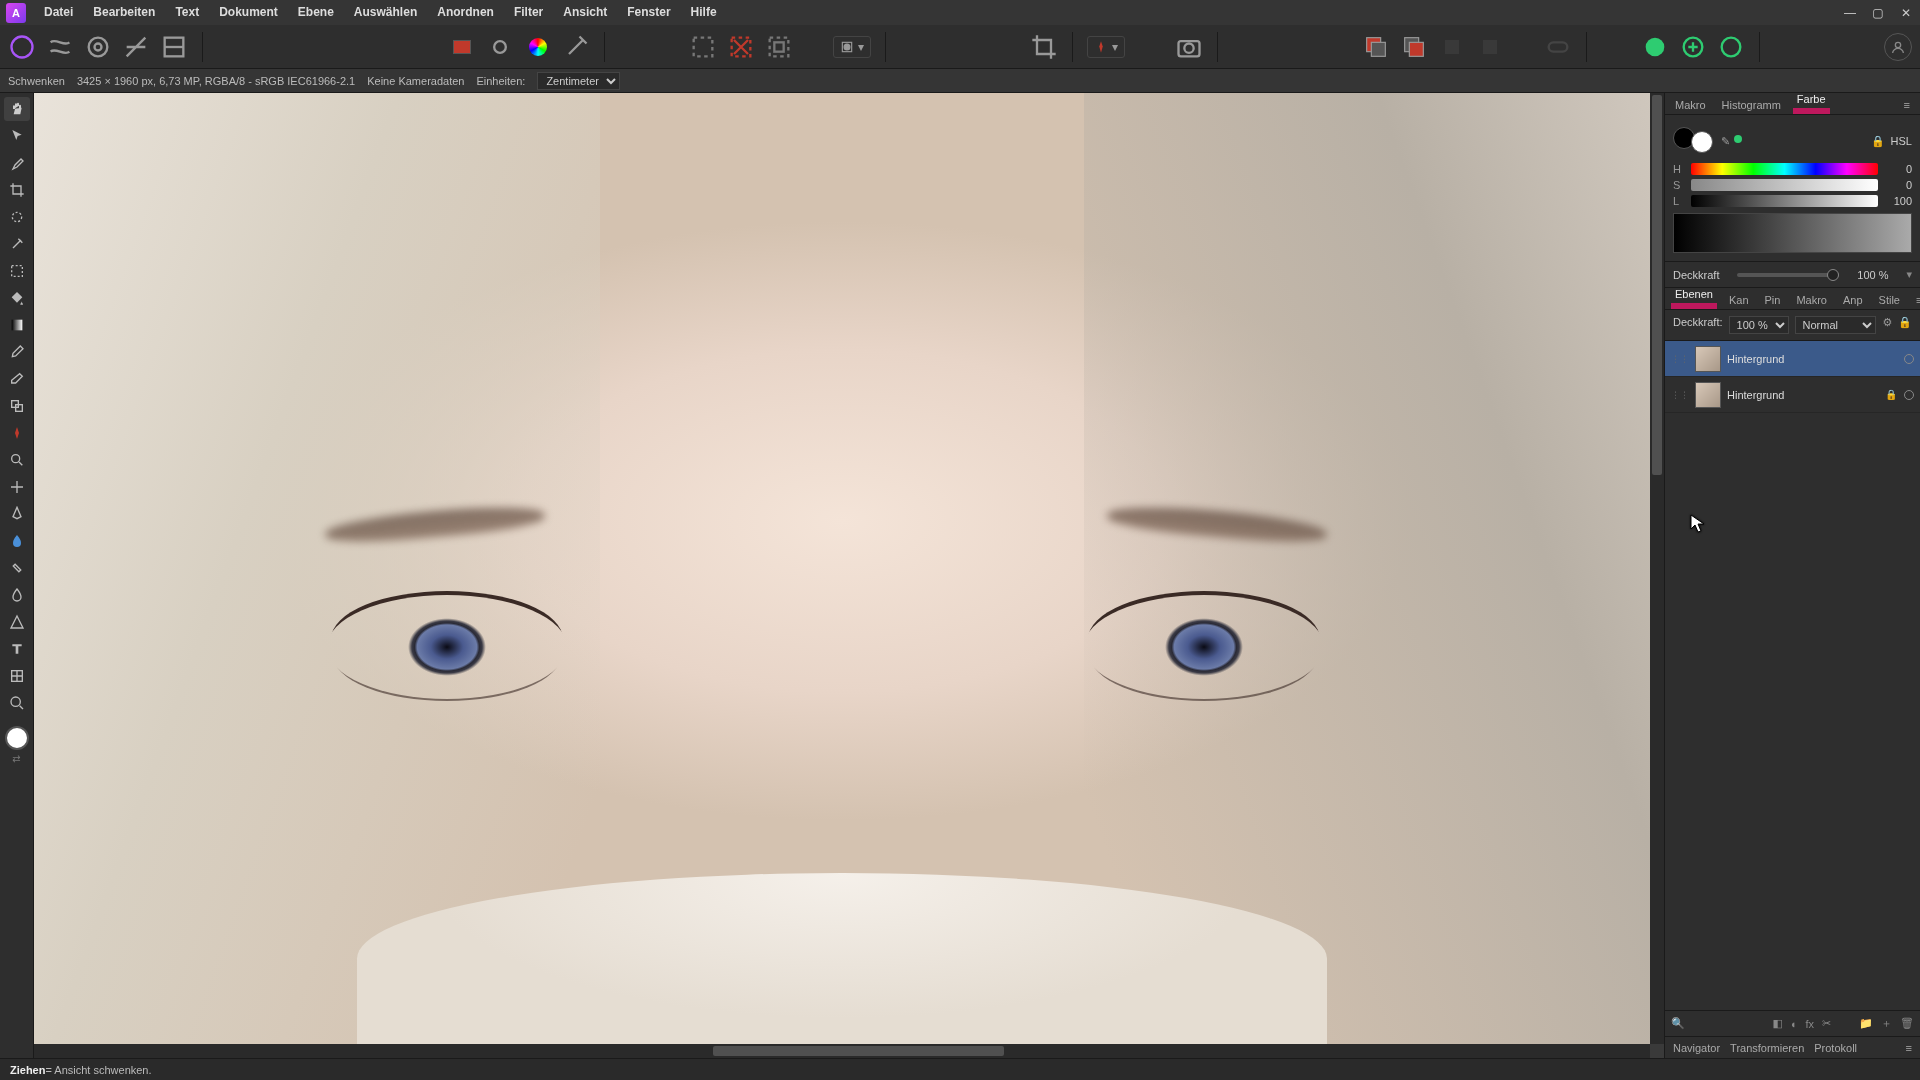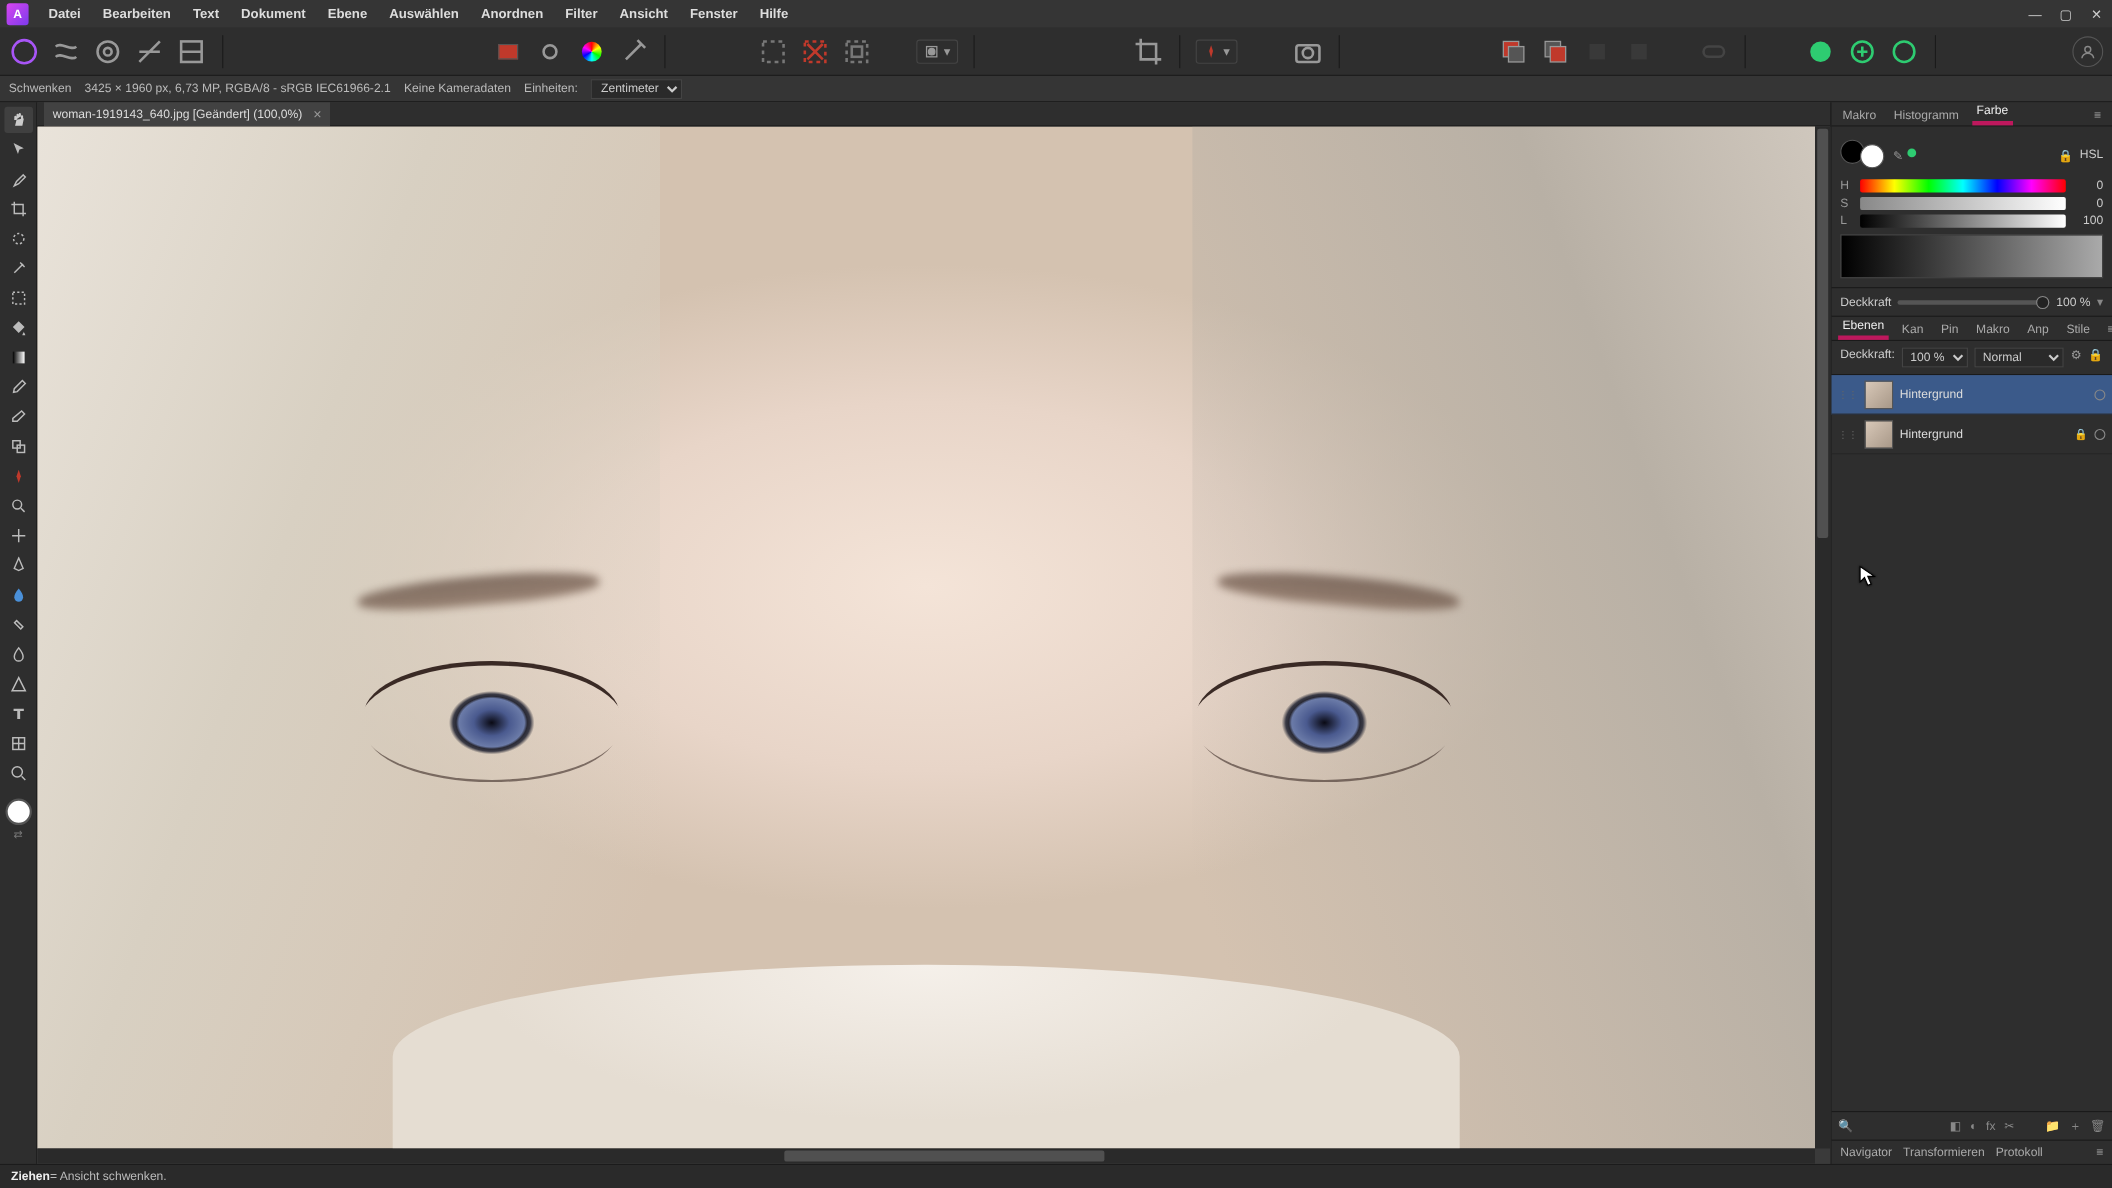--- a/index.html
+++ b/index.html
@@ -57,36 +57,36 @@
 .scarf { position:absolute; bottom:0; left:20%; right:20%; height:18%; background:radial-gradient(ellipse at top,#f5f0ea 0%,#e5ddd2 60%); border-radius:50% 50% 0 0;}
 .vscroll { position:absolute; right:0; top:0; bottom:14px; width:14px; background:#2a2a2a; }
 .vscroll-thumb { position:absolute; left:2px; width:10px; top:2px; height:40%; background:#505050; border-radius:2px;}
 .hscroll { position:absolute; left:0; right:14px; bottom:0; height:14px; background:#2a2a2a;}
 .hscroll-thumb { position:absolute; top:2px; height:10px; left:42%; width:18%; background:#505050; border-radius:2px;}
 
 
 .panels { width: 256px; background: #2e2e2e; border-left: 1px solid #1a1a1a; display:flex; flex-direction:column; font-size:11px;}
 .panel-tabs { height: 22px; display:flex; align-items:flex-end; padding:0 6px; gap:8px; border-bottom:1px solid #1a1a1a;}
 .panel-tabs span { padding:3px 4px; color:#aaa; cursor:pointer;}
-.panel-tabs span.active { color:#eee; border-bottom:4px solid #be185d;margin-top:19px;}
+.panel-tabs span.active { color:#eee; border-bottom:6px solid #be185d;margin-top:19px;}
 .panel-tabs .menu-icon { margin-left:auto; }
 .color-panel { padding:8px; border-bottom:1px solid #1a1a1a; }
 .color-circles { display:flex; align-items:center; gap:6px; margin-bottom:6px;}
 .cc { width:22px;height:22px;border-radius:50%;border:1px solid #555;}
 .cc.black{background:#000;}
 .cc.white{background:#fff; margin-left:-10px; margin-top:8px;}
 .hsl-group { display:flex; align-items:center; gap:6px; margin:4px 0;}
 .hsl-group label{ width:12px; color:#999;}
 .hsl-slider { flex:1; height:12px; border-radius:2px; position:relative;}
 .hue-bg { background:linear-gradient(90deg,red,yellow,lime,cyan,blue,magenta,red);}
 .sat-bg { background:linear-gradient(90deg,#888,#fff);}
 .lit-bg { background:linear-gradient(90deg,#000,#fff);}
 .hsl-val { width:28px; text-align:right; color:#ccc;}
 .gradient-bar { height:40px; background:linear-gradient(90deg,#000,#555,#aaa); margin-top:6px; border:1px solid #444;}
-.opacity-row { display:flex; align-items:center; gap:6px; padding:6px 8px; border-bottom:1px solid #1a1a1a;}
+.opacity-row { display:flex; align-items:center; gap:18px; padding:6px 8px; border-bottom:1px solid #1a1a1a;}
 .opacity-row .track{flex:1;height:4px;background:#555;border-radius:2px;position:relative;}
 .opacity-row .thumb{position:absolute;right:0;top:-4px;width:12px;height:12px;border-radius:50%;background:#222;border:1px solid #888;}
 .layers-panel { flex:1; display:flex; flex-direction:column;}
 .layers-header { padding:6px 8px; display:flex; align-items:flex-start; gap:6px; border-bottom:1px solid #1a1a1a;}
 .layers-header select{ background:#2a2a2a;color:#ccc;border:1px solid #444;font-size:11px;padding:1px 3px;}
 .layer-list { flex:1;}
 .layer { display:flex; align-items:center; height:36px; padding:0 6px; gap:6px; border-bottom:1px solid #262626;}
 .layer.selected { background:#3b5a8a;}
 .layer .grip{color:#666;font-size:9px;}
 .layer .thumb{width:26px;height:26px;background:linear-gradient(135deg,#d8c8b8,#a89888);border:1px solid #555;}
@@ -415,26 +415,20 @@
         <svg viewBox="0 0 24 24" fill="none" stroke="#bbb" stroke-width="2">
           <circle cx="10" cy="10" r="7"></circle>
           <path d="M16 16l5 5"></path>
         </svg>
       </div>
     <div class="color-swatch"></div>
     <div style="color:#777;font-size:10px">⇄</div>
   </div>
 
   <div class="doc-area">
-    <div class="doc-tabs">
-      <div class="doc-tab">
-        <span>woman-1919143_640.jpg [Geändert] (100,0%)</span>
-        <span class="close">×</span>
-      </div>
-    </div>
     <div class="canvas-wrap">
       <div class="canvas">
         <div class="hair-l"></div>
           <div class="hair-r"></div>
         <div class="brow l"></div>
           <div class="brow r"></div>
         <div class="eye l"></div>
           <div class="eye r"></div>
         <div class="scarf"></div>
       </div>

